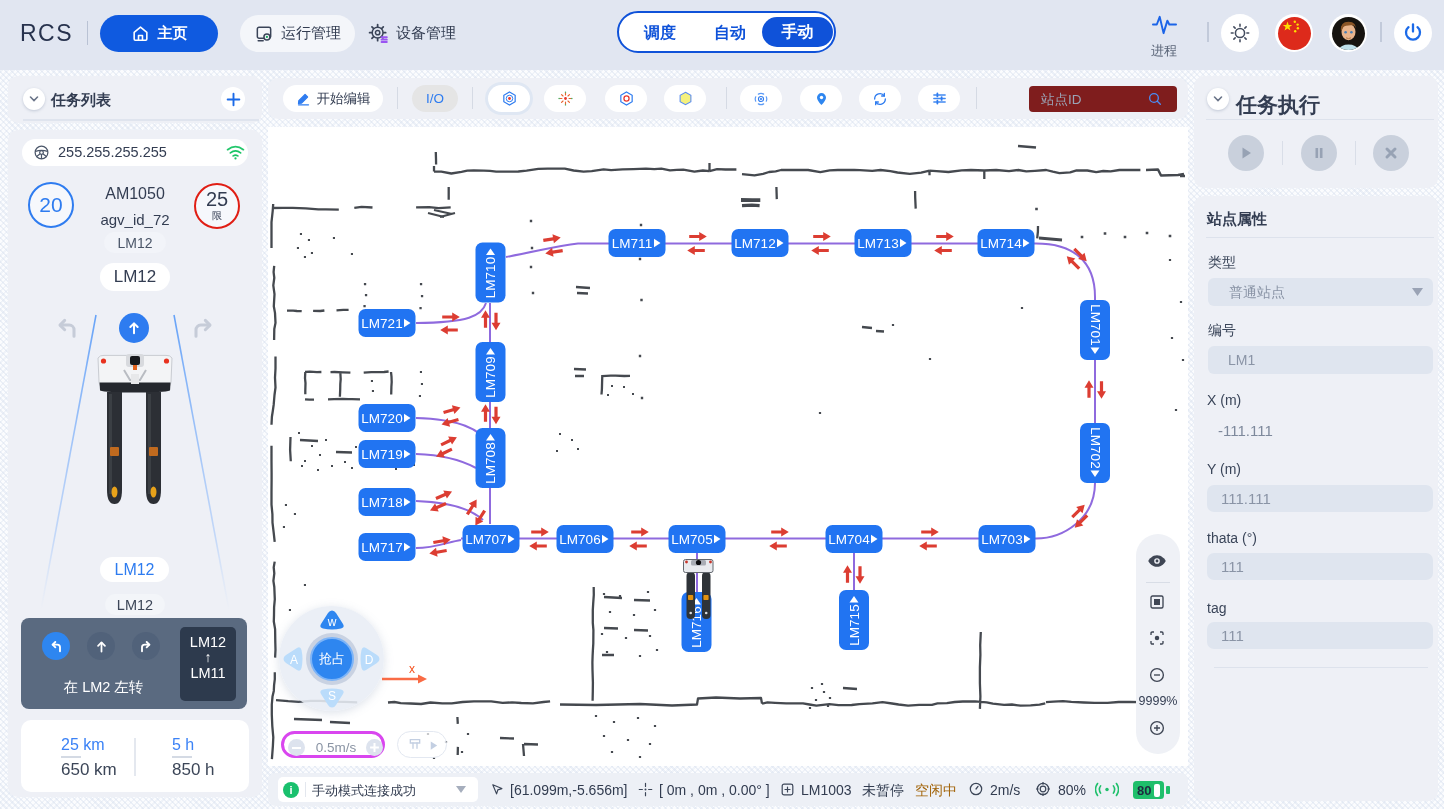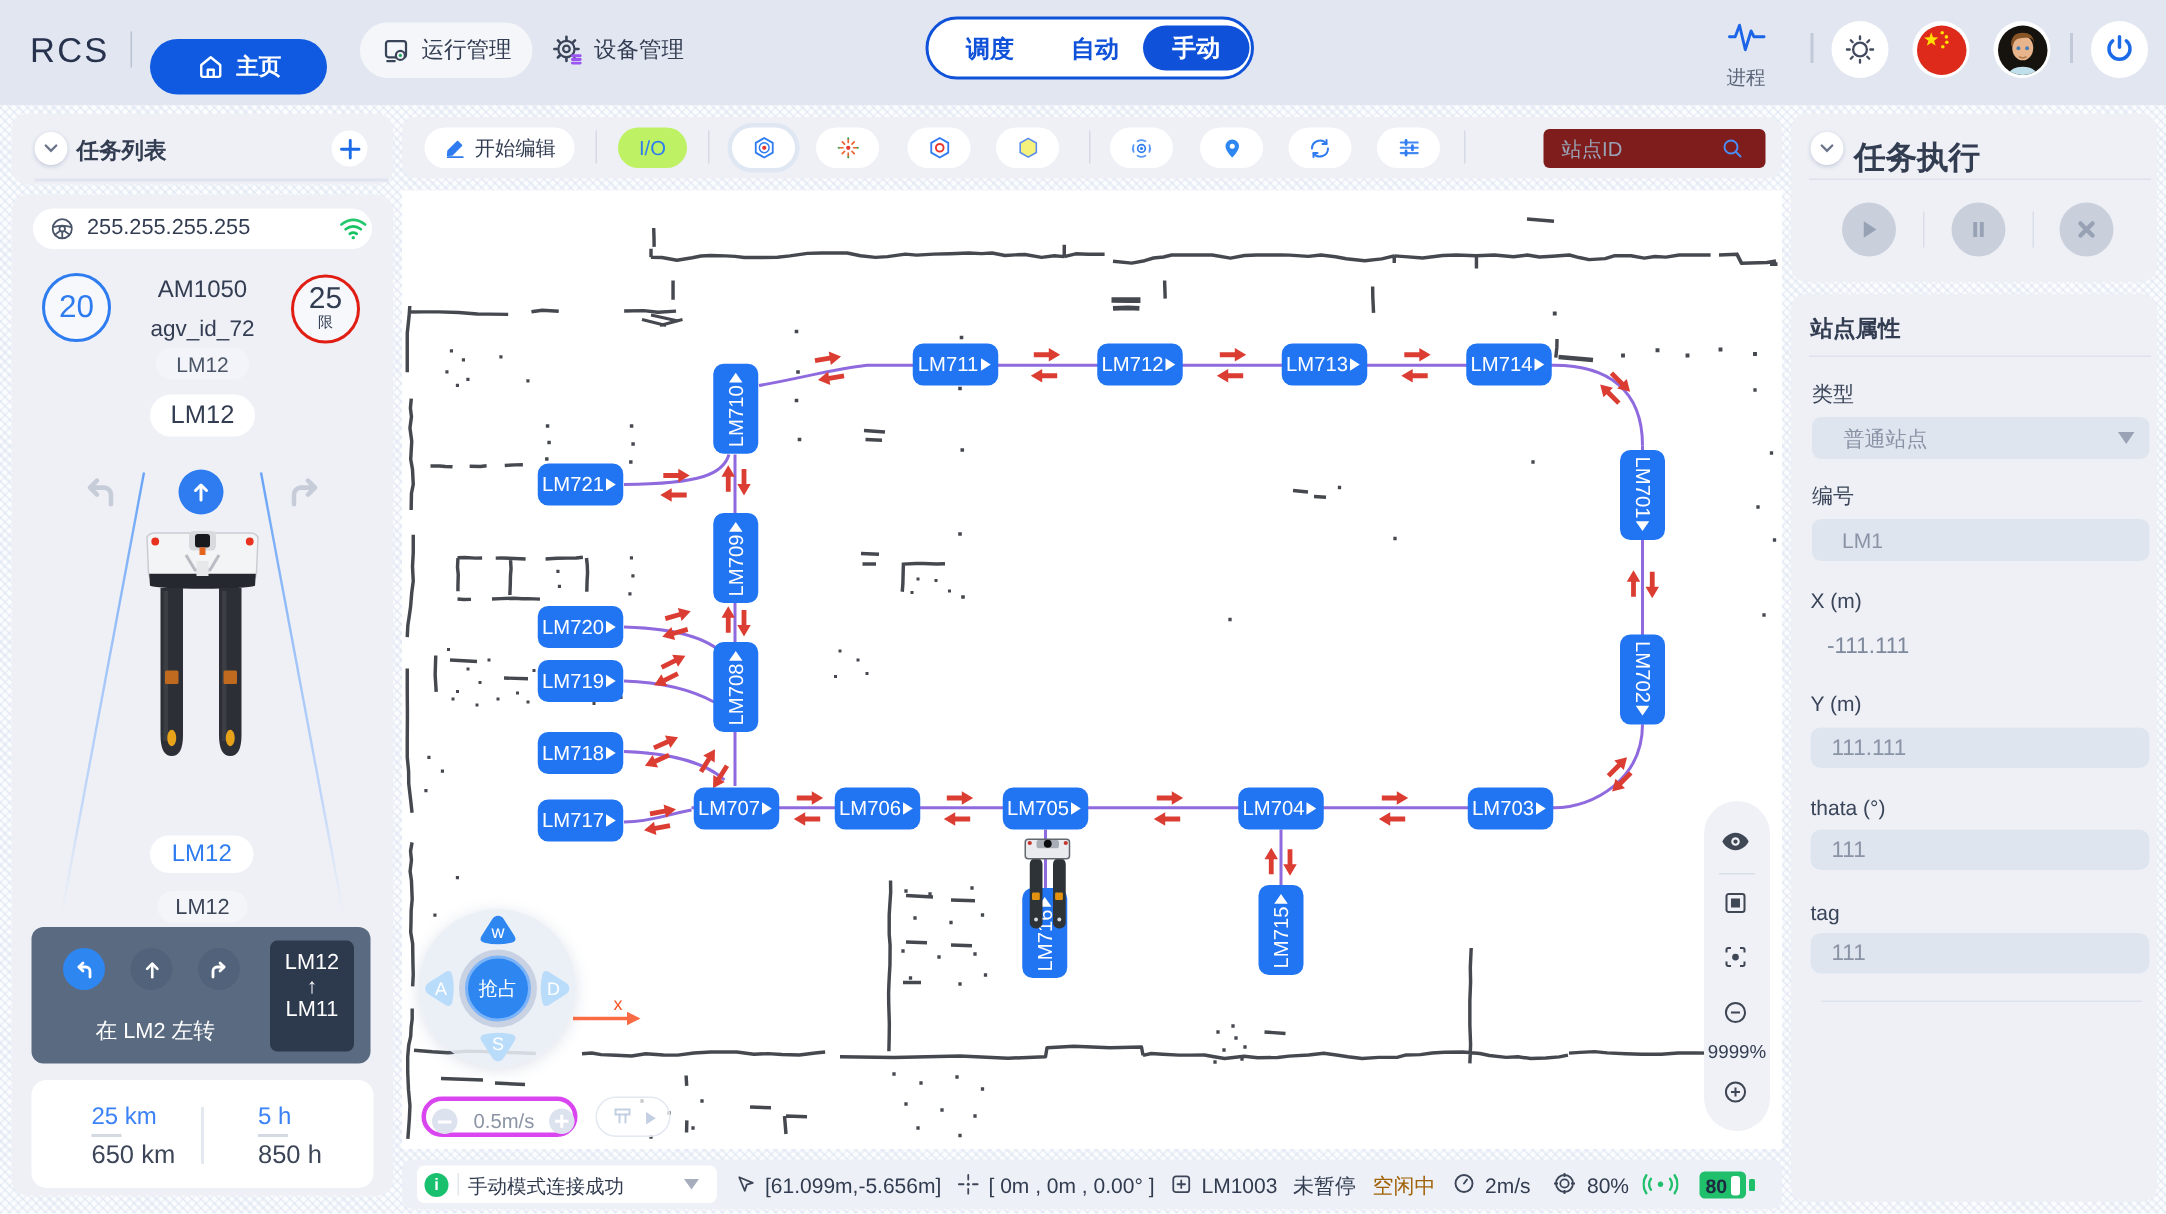--- a/index.html
+++ b/index.html
@@ -13,21 +13,21 @@
 </style>
 </head>
 <body>
 
 <div class="abs" style="left:0;top:0;width:1444px;height:70px;background:#e1e6f1;"></div>
 
 <div class="abs" style="left:20px;top:20px;width:70px;font-size:23px;font-weight:500;color:#27324d;letter-spacing:1.5px;">RCS</div>
 
 <div class="abs" style="left:87px;top:21px;width:1px;height:24px;background:#b9c2d4;"></div>
 
-<div class="abs flexc" style="left:100px;top:26px;width:118px;height:37px;background:#0f5ae0;border-radius:19px;">
+<div class="abs flexc" style="left:100px;top:15px;width:118px;height:37px;background:#0f5ae0;border-radius:19px;">
   <svg width="19" height="19" viewBox="0 0 24 24" fill="none" stroke="#fff" stroke-width="2" stroke-linejoin="round">
       <path d="M4 10.5 12 4l8 6.5V19a1.5 1.5 0 0 1-1.5 1.5h-13A1.5 1.5 0 0 1 4 19z"></path>
       <path d="M9.5 20.5v-6h5v6"></path>
     </svg>
   <span style="color:#fff;font-size:15px;font-weight:700;margin-left:8px;">主页</span>
 </div>
 
 <div class="abs flexc" style="left:240px;top:15px;width:115px;height:37px;background:#f4f6fa;border-radius:19px;">
   <svg width="20" height="20" viewBox="0 0 24 24" fill="none" stroke="#3a4458" stroke-width="1.8">
       <rect x="4" y="4" width="16" height="13" rx="2"></rect>
@@ -281,21 +281,21 @@
 <div class="abs flexc" style="left:283px;top:85px;width:100px;height:27px;background:#fff;border-radius:14px;">
   <svg width="15" height="15" viewBox="0 0 24 24" fill="none" stroke="#2e7cf0" stroke-width="2">
       <path d="M14.5 5.5 18.5 9.5 8.5 19.5 4 20 4.5 15.5Z" fill="#2e7cf0" stroke-linejoin="round"></path>
       <path d="M4 22h16" stroke-linecap="round"></path>
     </svg>
   <span style="font-size:13.5px;color:#333d52;margin-left:6px;">开始编辑</span>
 </div>
 
 <div class="abs" style="left:397px;top:87px;width:1px;height:22px;background:#d5dae4;"></div>
 
-<div class="abs flexc" style="left:412px;top:85px;width:46px;height:27px;background:#bef264;border-radius:14px;font-size:13.5px;color:#2e7cf0;">I/O</div>
+<div class="abs flexc" style="left:412px;top:85px;width:46px;height:27px;background:#e5e5e5;border-radius:14px;font-size:13.5px;color:#2e7cf0;">I/O</div>
 
 <div class="abs" style="left:472px;top:87px;width:1px;height:22px;background:#d5dae4;"></div>
 
 <div class="abs flexc" style="left:485px;top:82px;width:48px;height:33px;background:#dfe7f3;border-radius:17px;">
  <div class="flexc" style="width:42px;height:27px;background:#fff;border-radius:14px;">
   <svg width="17" height="17" viewBox="0 0 24 24" fill="none">
         <path d="M12 2.8 20 7.4v9.2L12 21.2 4 16.6V7.4Z" stroke="#2e7cf0" stroke-width="1.7"></path>
         <circle cx="12" cy="12" r="4.6" stroke="#2e7cf0" stroke-width="1.4"></circle>
         <circle cx="12" cy="12" r="2" fill="#e8382e"></circle>
       </svg>

